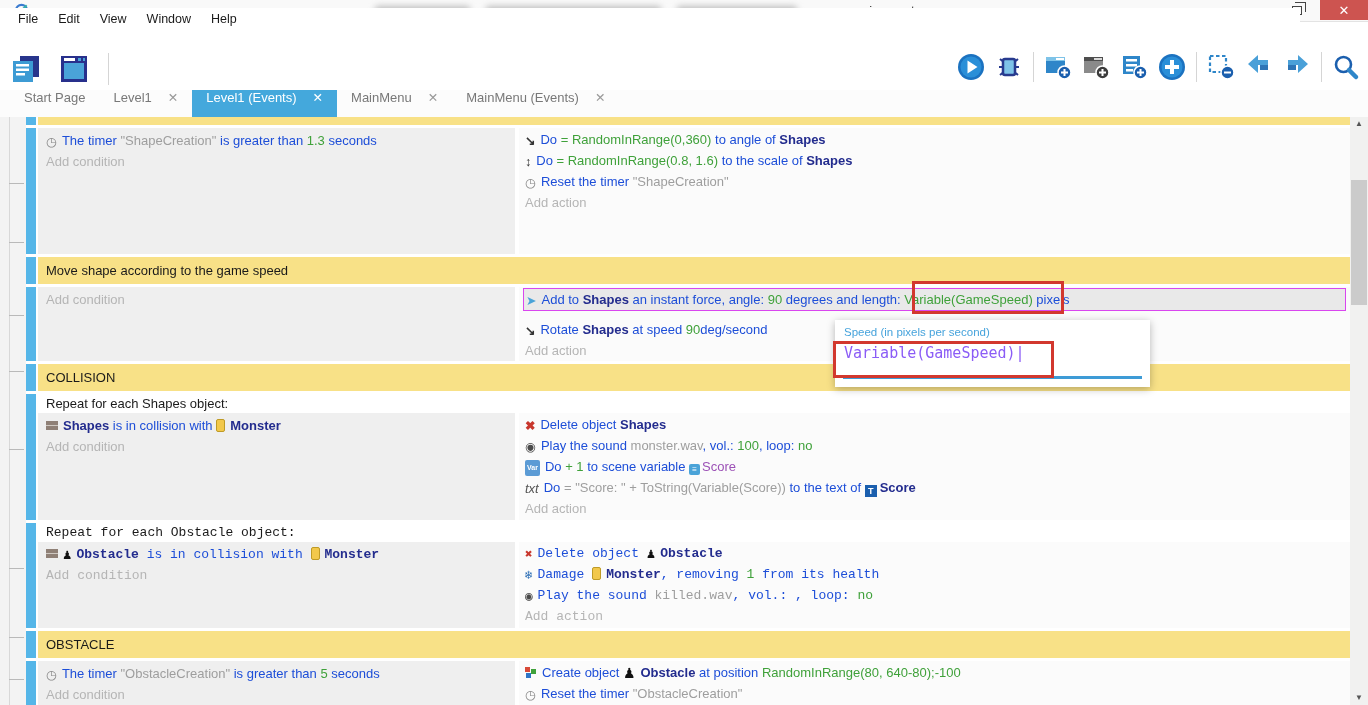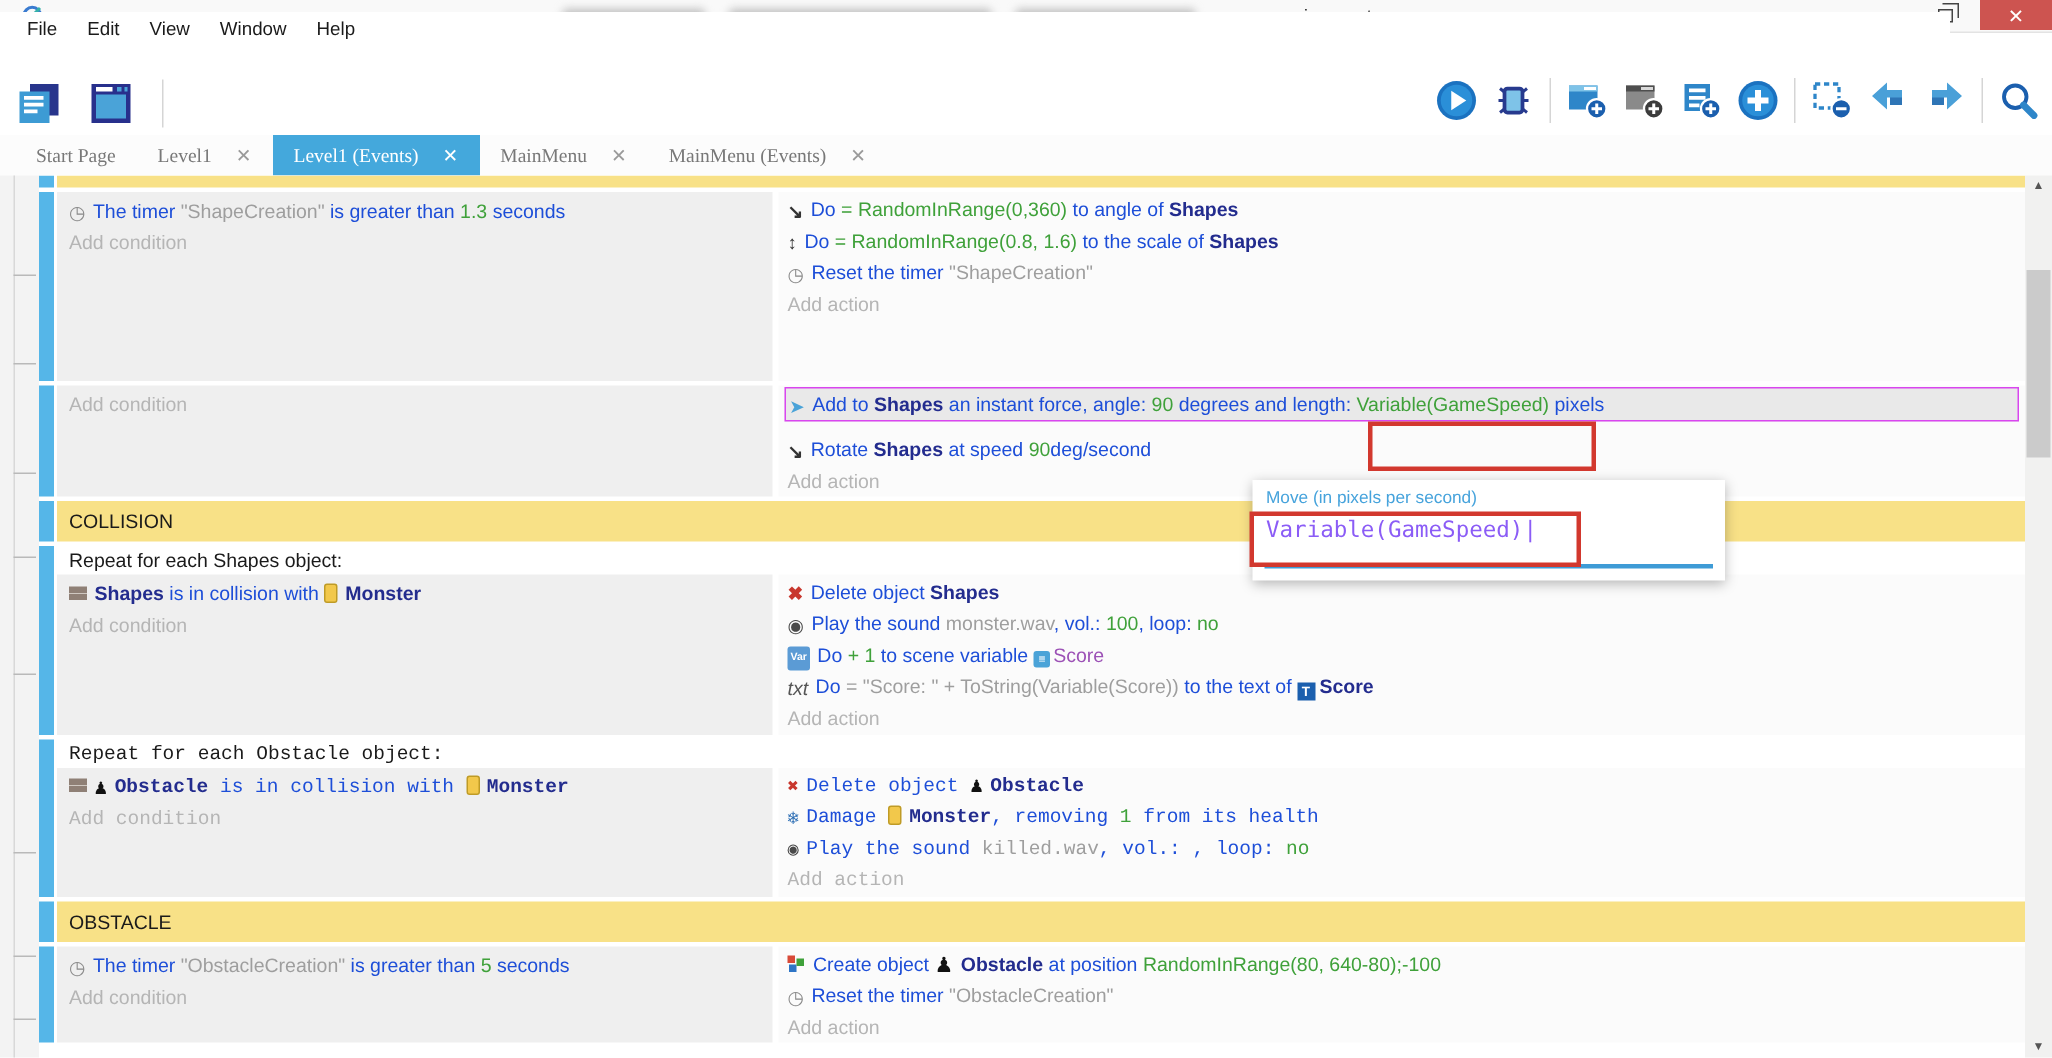--- a/index.html
+++ b/index.html
@@ -27,21 +27,21 @@
 
   .toolbar { position:absolute; left:0; top:44px; width:1368px; height:46px; background:#fff; }
   .tb-left { position:absolute; left:8px; top:6px; display:flex; align-items:center; gap:12px; }
   .tb-right { position:absolute; right:4px; top:4px; display:flex; align-items:center; gap:2px; }
   .tbtn { width:36px; height:38px; display:flex; align-items:center; justify-content:center; }
   .tb-sep { width:1px; height:30px; background:#d5d5d5; margin:0 4px; }
   .tb-sep-left { width:1px; height:32px; background:#d5d5d5; margin-left:4px; }
 
   .tabbar { position:absolute; left:0; top:90px; width:1368px; height:27px; background:#fcfcfc;
     display:flex; align-items:stretch; padding-left:10px; }
-  .tab { display:flex; align-items:center; font-size:13px; color:#787878; padding:0 14px; cursor:default;font-family:Liberation Serif, serif; }
+  .tab { display:flex; font-size:13px; color:#787878; padding:0 14px; cursor:default; }
   .tab .tclose { margin-left:16px; color:#9a9a9a; font-size:12.5px; }
   .tab.active { background:#44a8dc; color:#fff; }
   .tab.active .tclose { color:#fff; }
 
   
   .gutter { position:absolute; left:0; top:117px; width:26px; bottom:0; background:#f3f3f3; }
   .gutter .vline { position:absolute; left:9px; top:0; bottom:0; width:1px; background:#d8d8d8; }
   .tick { position:absolute; left:9px; width:15px; height:1px; background:#b9b9b9; }
 
   #blocks { position:absolute; left:26px; top:117px; width:1324px; bottom:0; background:#fff; overflow:hidden; }
@@ -305,20 +305,26 @@
               <div class="row"><span class="ei ei-timer-icon">◷</span><span class="seg-p">Reset the timer </span><span class="seg-s">"ShapeCreation"</span></div>
               <div class="row add">Add action</div>
             </div>
           </div>
         </div>
       </div>
     </div>
     <div class="blockwrap">
       <div class="bluebar"></div>
       <div class="blockbody">
+        <div class="block comment">Move shape according to the game speed</div>
+      </div>
+    </div>
+    <div class="blockwrap">
+      <div class="bluebar"></div>
+      <div class="blockbody">
         <div class="block event" style="min-height: 68px;">
           <div class="cols">
             <div class="conds">
               <div class="row add">Add condition</div>
             </div>
             <div class="acts">
               <div class="row sel"><span class="ei ei-force-icon">➤</span><span class="seg-p">Add to </span><span class="seg-o">Shapes</span><span class="seg-p"> an instant force, angle: </span><span class="seg-e">90</span><span class="seg-p"> degrees and length: </span><span class="seg-e">Variable(GameSpeed)</span><span class="seg-p"> pixels</span></div>
               <div class="row"><span class="ei ei-rotate-icon">↘</span><span class="seg-p">Rotate </span><span class="seg-o">Shapes</span><span class="seg-p"> at speed </span><span class="seg-e">90</span><span class="seg-p">deg/second</span></div>
               <div class="row add">Add action</div>
             </div>
@@ -399,18 +405,18 @@
     </div>
   </div>
 
 <div class="scrollbar">
   <div class="sb-arrow sb-up">▲</div>
   <div class="sb-thumb"></div>
   <div class="sb-arrow sb-down">▼</div>
 </div>
 
 <div class="popup">
-  <div class="popup-label">Move (in pixels per second)</div>
+  <div class="popup-label">Speed (in pixels per second)</div>
   <div class="popup-input">Variable(GameSpeed)|</div>
   <div class="popup-underline"></div>
 </div>
 <div class="redrect redrect1"></div>
 <div class="redrect redrect2"></div>
 
 </body></html>

